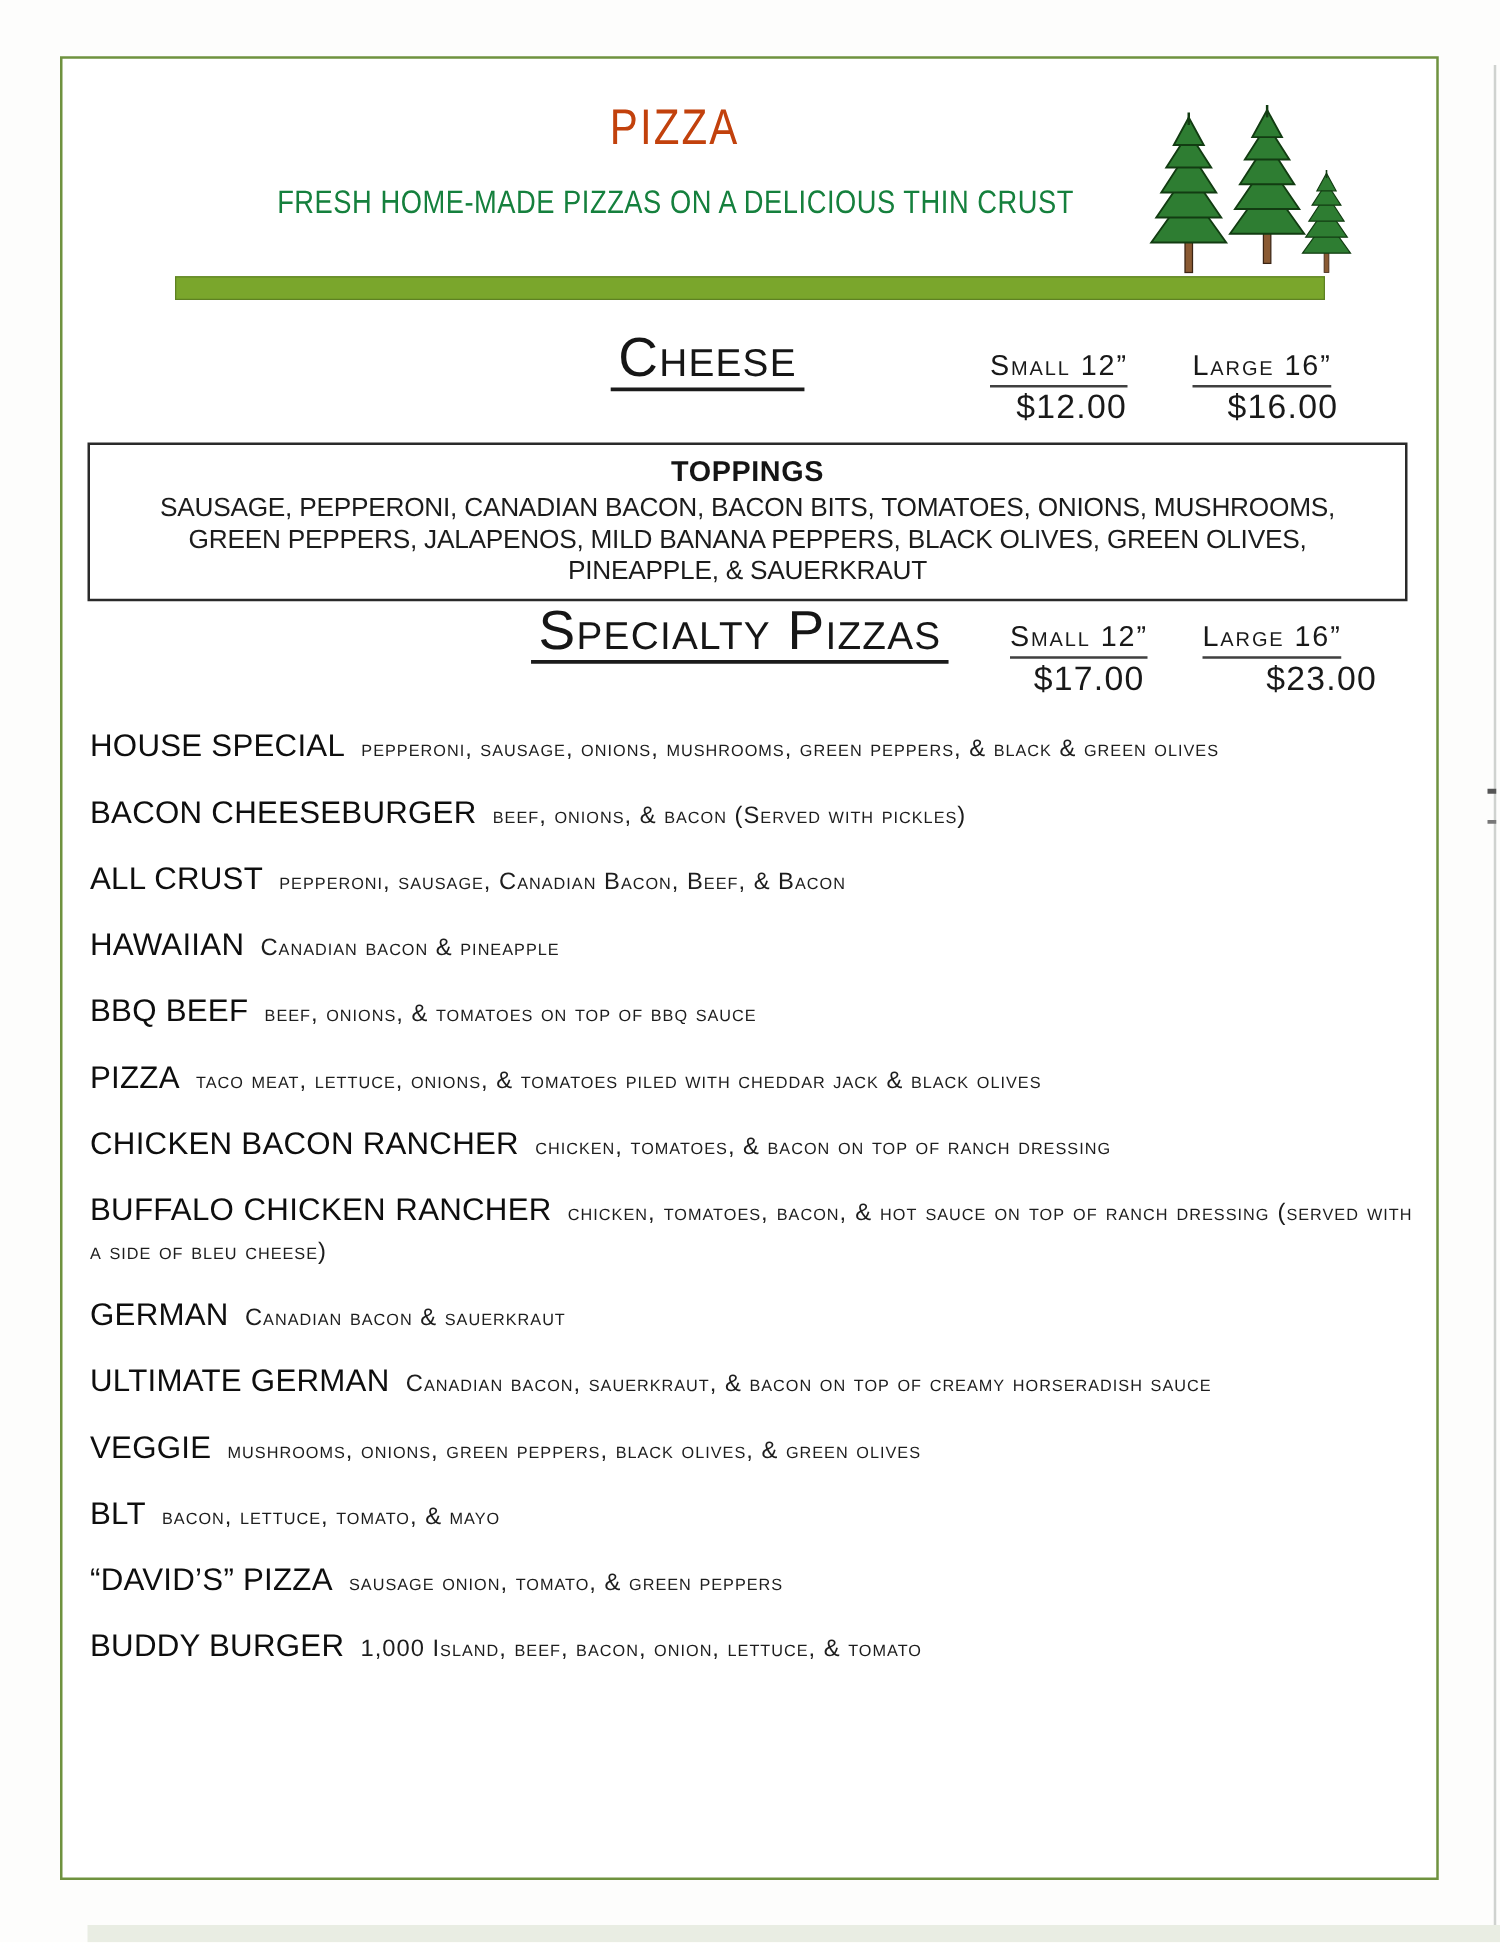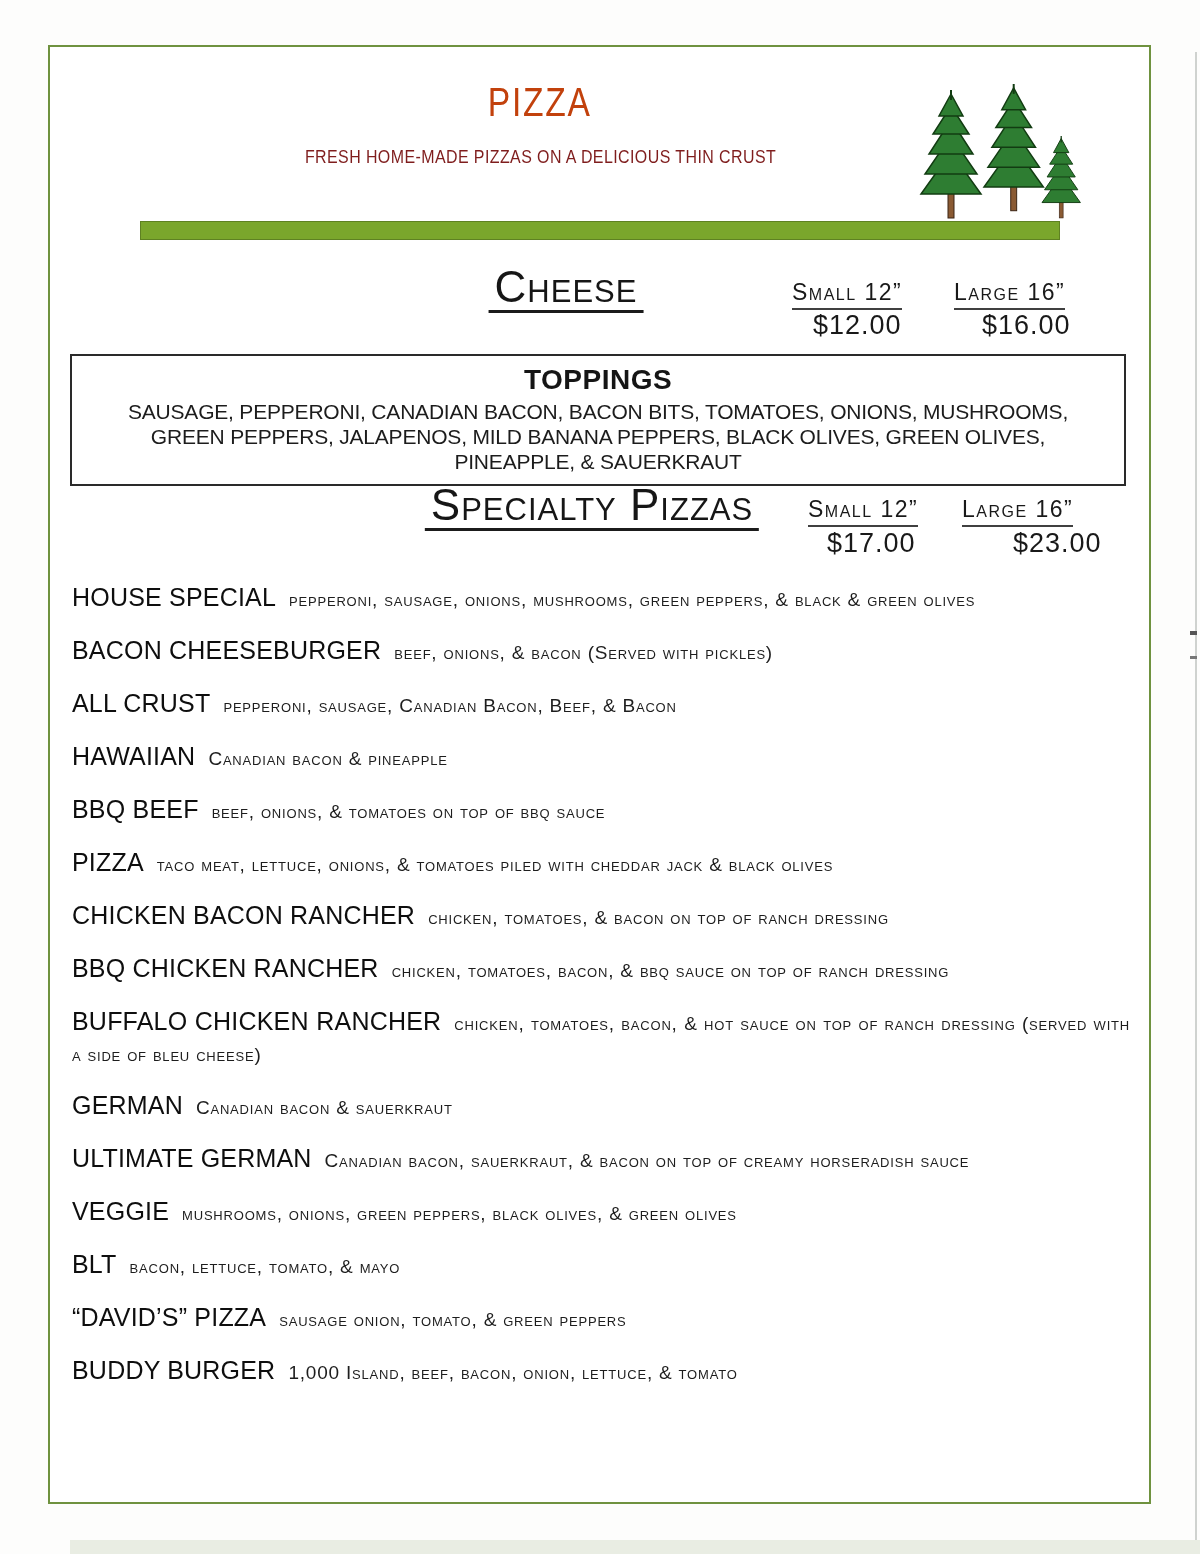--- a/index.html
+++ b/index.html
@@ -16,21 +16,21 @@
   
   .scan-edge { position:absolute; left:1195px; top:52px; width:2px; height:1490px; background:#cfd2cf; }
   .scan-tick1 { position:absolute; left:1190px; top:631px; width:7px; height:4px; background:#555; }
   .scan-tick2 { position:absolute; left:1190px; top:656px; width:7px; height:3px; background:#777; }
   .scan-bottom { position:absolute; left:70px; top:1540px; width:1130px; height:14px; background:#e9ede3; }
 
   .center-col { position:absolute; left:0; width:1080px; text-align:center; }
   .squeeze { display:inline-block; transform:scaleX(0.84); transform-origin:50% 50%; white-space:nowrap; }
 
   .page-title { top:80px; font-size:40px; letter-spacing:2px; color:#c2410c; }
-  .page-subtitle { top:146px; font-size:19px; letter-spacing:0.5px; color:#7f1d1d; }
+  .page-subtitle { top:146px; font-size:26px; letter-spacing:0.5px; color:#15803d; }
 
   .trees { position:absolute; left:918px; top:80px; }
 
   .green-bar {
     position:absolute; left:140px; top:221px; width:918px; height:17px;
     background:#7aa62c; border:1px solid #5e8122;
   }
 
   .sec-heading {
     position:absolute; transform:translateX(-50%); white-space:nowrap;
@@ -55,21 +55,21 @@
   .spec-small-label { left:808px; top:496px; }
   .spec-large-label { left:962px; top:496px; }
   .spec-small-price { left:827px; top:528px; }
   .spec-large-price { left:1013px; top:528px; }
 
   .toppings-box {
     position:absolute; left:70px; top:354px; width:1052px;
     border:2px solid #2a2a2a; background:#fff; text-align:center;
     padding:8px 0 10px 0;
   }
-  .toppings-heading { font-size:28px; font-weight:bold; letter-spacing:0.5px; color:#151515; margin-bottom:3px; }
+  .toppings-heading { font-size:23px; font-weight:bold; letter-spacing:0.5px; color:#151515; margin-bottom:3px; }
   .toppings-line { font-size:21px; line-height:25px; letter-spacing:-0.2px; color:#1c1c1c; }
 
   .items { position:absolute; left:72px; top:582px; width:1058px; }
   .item { line-height:30px; margin-bottom:19px; }
   .item.justify { text-align:justify; }
   .item-name { font-size:25px; letter-spacing:0.2px; color:#0e0e0e; }
   .item-desc { font-size:19px; font-variant:small-caps; letter-spacing:0.8px; color:#1d1d1d; margin-left:13px; }
 </style>
 </head>
 <body>
@@ -124,21 +124,20 @@
   <div class="price spec-large-price">$23.00</div>
 
   <div class="items">
     <div class="item"><span class="item-name">HOUSE SPECIAL</span><span class="item-desc">pepperoni, sausage, onions, mushrooms, green peppers, &amp; black &amp; green olives</span></div>
     <div class="item"><span class="item-name">BACON CHEESEBURGER</span><span class="item-desc">beef, onions, &amp; bacon (Served with pickles)</span></div>
     <div class="item"><span class="item-name">ALL CRUST</span><span class="item-desc">pepperoni, sausage, Canadian Bacon, Beef, &amp; Bacon</span></div>
     <div class="item"><span class="item-name">HAWAIIAN</span><span class="item-desc">Canadian bacon &amp; pineapple</span></div>
     <div class="item"><span class="item-name">BBQ BEEF</span><span class="item-desc">beef, onions, &amp; tomatoes on top of bbq sauce</span></div>
     <div class="item"><span class="item-name">PIZZA</span><span class="item-desc">taco meat, lettuce, onions, &amp; tomatoes piled with cheddar jack &amp; black olives</span></div>
     <div class="item"><span class="item-name">CHICKEN BACON RANCHER</span><span class="item-desc">chicken, tomatoes, &amp; bacon on top of ranch dressing</span></div>
-    <div class="item"><span class="item-name">BBQ CHICKEN RANCHER</span><span class="item-desc">chicken, tomatoes, bacon, &amp; bbq sauce on top of ranch dressing</span></div>
     <div class="item justify"><span class="item-name">BUFFALO CHICKEN RANCHER</span><span class="item-desc">chicken, tomatoes, bacon, &amp; hot sauce on top of ranch dressing (served with a side of bleu cheese)</span></div>
     <div class="item"><span class="item-name">GERMAN</span><span class="item-desc">Canadian bacon &amp; sauerkraut</span></div>
     <div class="item"><span class="item-name">ULTIMATE GERMAN</span><span class="item-desc">Canadian bacon, sauerkraut, &amp; bacon on top of creamy horseradish sauce</span></div>
     <div class="item"><span class="item-name">VEGGIE</span><span class="item-desc">mushrooms, onions, green peppers, black olives, &amp; green olives</span></div>
     <div class="item"><span class="item-name">BLT</span><span class="item-desc">bacon, lettuce, tomato, &amp; mayo</span></div>
     <div class="item"><span class="item-name">“DAVID’S” PIZZA</span><span class="item-desc">sausage onion, tomato, &amp; green peppers</span></div>
     <div class="item"><span class="item-name">BUDDY BURGER</span><span class="item-desc">1,000 Island, beef, bacon, onion, lettuce, &amp; tomato</span></div>
   </div>
 
   <div class="scan-edge"></div>

